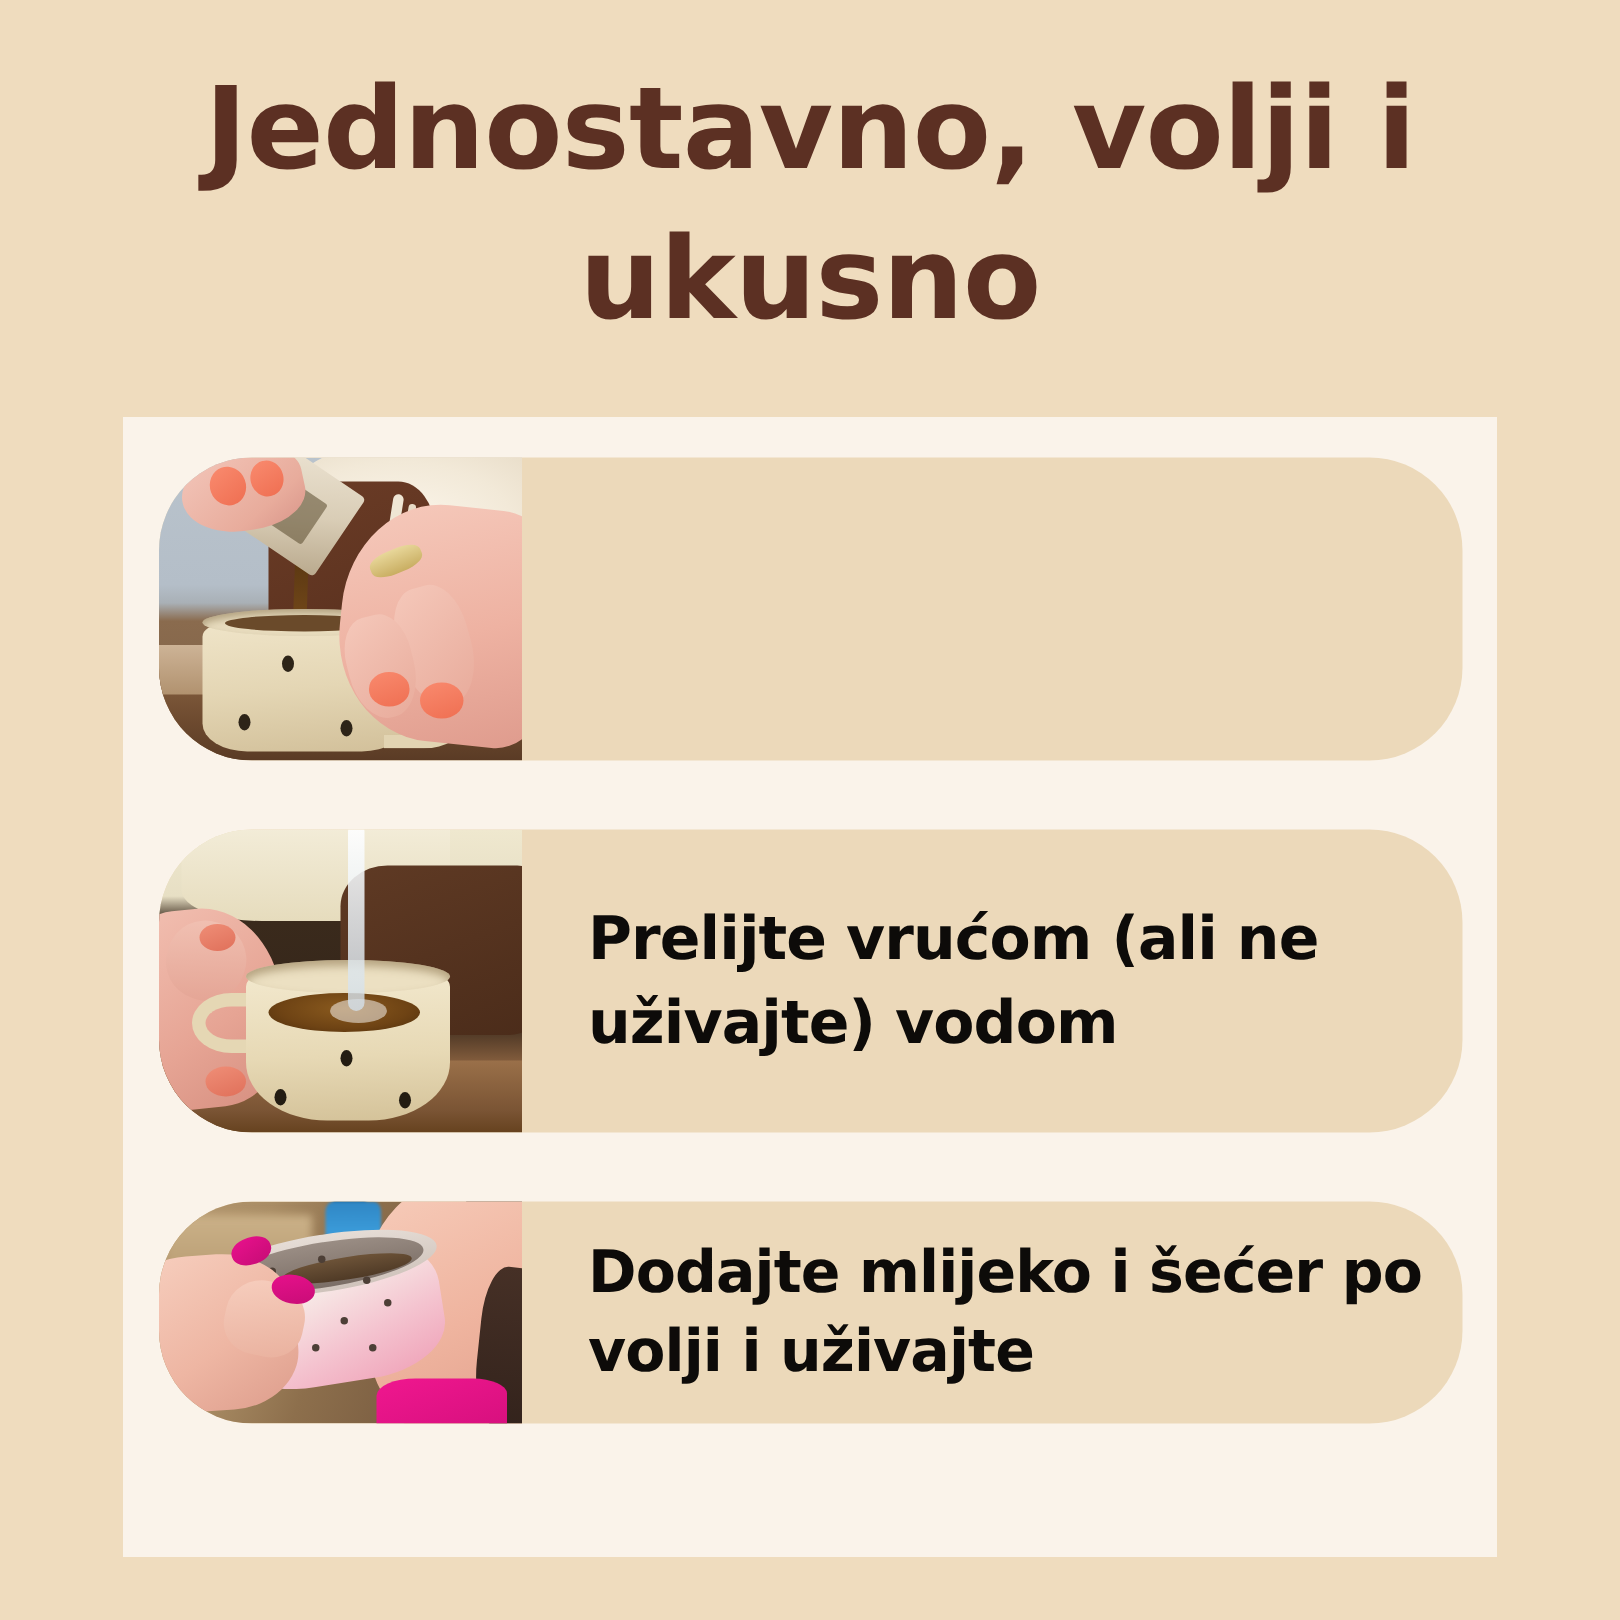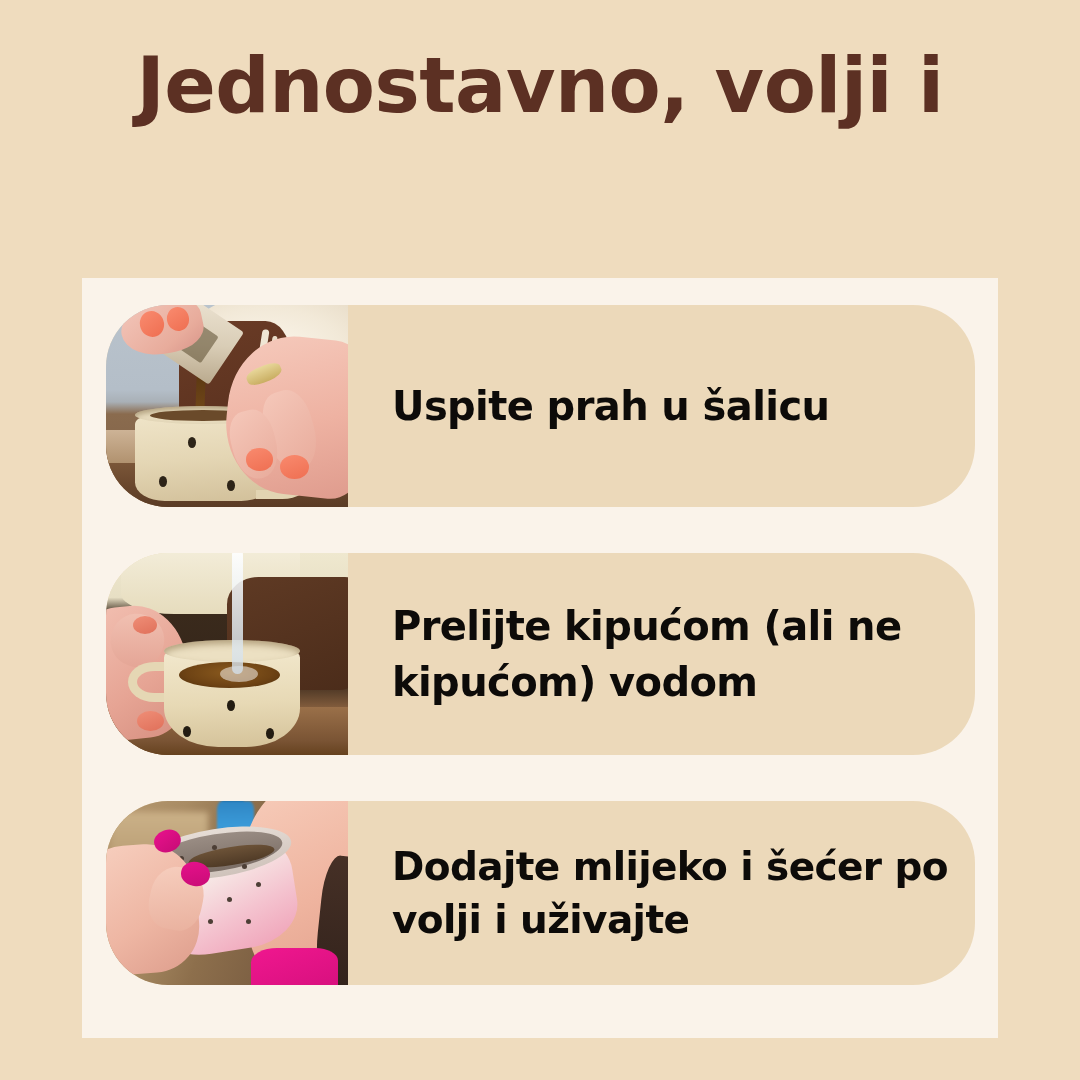--- a/index.html
+++ b/index.html
@@ -53,21 +53,21 @@
     width: 869px;
     background: #ecd9ba;
     border-radius: 62px;
     overflow: hidden;
     display: flex;
     align-items: stretch;
   }
 
   .card-1 { top: 27px;  height: 202px; }
   .card-2 { top: 275px; height: 202px; }
-  .card-3 { top: 523px; height: 184px; }
+  .card-3 { top: 523px; height: 148px; }
 
   .thumb {
     position: relative;
     width: 242px;
     flex: 0 0 242px;
     overflow: hidden;
     border-top-left-radius: 46px;
     border-bottom-left-radius: 46px;
   }
 
@@ -365,20 +365,21 @@
   .p3-s6 { left: 62%; top: 44%; }
   .p3-s7 { left: 42%; top: 64%; }
   .p3-s8 { left: 27%; top: 52%; }
   .p3-s9 { left: 58%; top: 64%; }
 </style>
 </head>
 <body>
 
 <div class="title-block">
   <div class="title-line">Jednostavno, volji i</div>
+  <div class="title-line">ukusno</div>
 </div>
 
 <div class="panel">
 
   <div class="card card-1">
     <div class="thumb">
       <div class="ph">
         <div class="p1-bg"></div>
         <div class="p1-sweater"></div>
         <div class="p1-apron"></div>
@@ -399,23 +400,20 @@
         <div class="p1-nail p1-n3"></div>
         <div class="p1-nail p1-n4"></div>
         <div class="p1-hand-r"></div>
         <div class="p1-finger p1-f1"></div>
         <div class="p1-finger p1-f2"></div>
         <div class="p1-ring"></div>
         <div class="p1-nail p1-n1"></div>
         <div class="p1-nail p1-n2"></div>
       </div>
     </div>
-    <div class="card-text">
-      <p>Uspite prah u šalicu</p>
-    </div>
   </div>
 
   <div class="card card-2">
     <div class="thumb">
       <div class="ph">
         <div class="p2-bg"></div>
         <div class="p2-shirt"></div>
         <div class="p2-apron"></div>
         <div class="p2-table"></div>
         <div class="p2-hand"></div>
@@ -427,21 +425,21 @@
         <div class="p2-rim"></div>
         <div class="p2-liquid"></div>
         <div class="p2-splash"></div>
         <div class="p2-stream"></div>
         <div class="p2-dot p2-dt1"></div>
         <div class="p2-dot p2-dt2"></div>
         <div class="p2-dot p2-dt3"></div>
       </div>
     </div>
     <div class="card-text">
-      <p>Prelijte kipućom (ali ne kipućom) vodom</p>
+      <p>Prelijte vrućom (ali ne uživajte) vodom</p>
     </div>
   </div>
 
   <div class="card card-3">
     <div class="thumb">
       <div class="ph">
         <div class="p3-bg"></div>
         <div class="p3-shelf"></div>
         <div class="p3-shelf2"></div>
         <div class="p3-bottlecap"></div>

